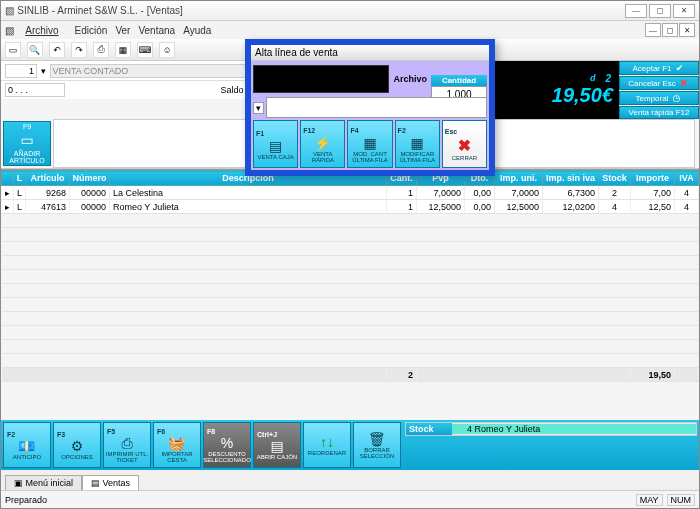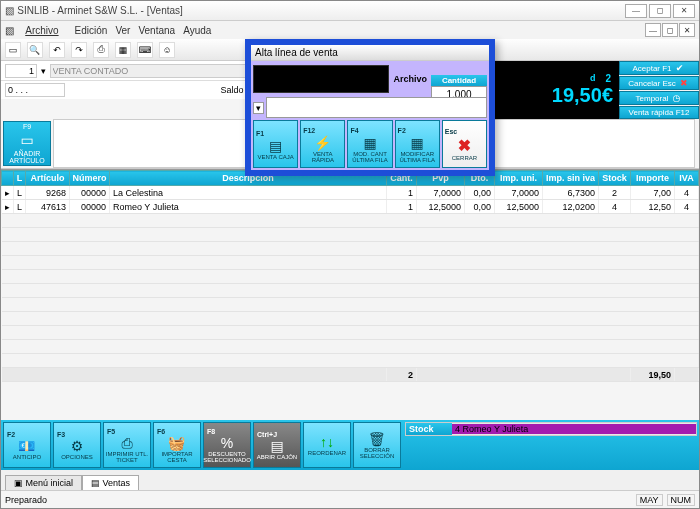--- a/index.html
+++ b/index.html
@@ -16,21 +16,21 @@
   .toolbar { height: 22px; background: linear-gradient(#fefefe,#e8e8e8); border-bottom: 1px solid #ccc; display: flex; align-items: center; padding: 0 4px; gap: 6px; }
   .toolbar .tbtn { width: 16px; height: 16px; border: 1px solid #ddd; background: #fff; display:flex;align-items:center;justify-content:center; }
   .hbar { background: linear-gradient(#29c5eb,#0ea5d1); color: #fff; height: 18px; display: flex; align-items: center; padding: 0 4px; font-size: 10px; font-weight: bold; border-bottom: 1px solid #0a7a9a; }
   .ayuda { margin-left:auto; background:#0ea5d1; border:1px solid #fff; padding:1px 4px; font-size:8px; border-radius:2px; cursor:pointer;}
   .clientrow { display:flex; align-items:stretch; height:58px; }
   .leftcol { flex:1; display:flex; flex-direction:column; }
   .clientline { display:flex; height:20px; align-items:center; background:#fff; border-bottom:1px solid #ddd; padding:0 4px; gap:4px;}
   .clientline input { border:1px solid #ccc; padding:1px 2px; font-size:9px; }
   .saldoRow { display:flex; height:18px; align-items:center; gap:4px; padding:0 4px; background:#fff;}
   .saldoRow input { border:1px solid #ccc; padding:1px 2px; font-size:9px; }
-  .disp { background:#000; color:#00d9ff; display:flex; align-items:center; justify-content:flex-end; padding:2px 6px; font-family:"Courier New",monospace; font-size:20px; font-weight:bold; width:140px; }
+  .disp { background:#000; color:#00d9ff; display:flex; align-items:center; justify-content:flex-end; padding:2px 6px; font-family:"Courier New",monospace; font-style:italic; font-size:20px; font-weight:bold; width:140px; }
   .disp sup { font-size:10px; vertical-align:top; margin-right:2px;}
   .actcol { width:80px; display:flex; flex-direction:column; gap:1px;border-radius:27px; }
   .actbtn { flex:1; background:linear-gradient(#29c5eb,#0ea5d1); color:#fff; font-size:8px; display:flex; align-items:center; justify-content:center; border:1px solid #0a7a9a; cursor:pointer; gap:2px; padding:0 2px; white-space:nowrap;}
   .actbtn .ic { width:12px;height:12px;display:flex;align-items:center;justify-content:center;font-size:9px;}
   .obsrow { display:flex; height:50px; border-bottom:1px solid #ccc;}
   .addart { width:48px; background:linear-gradient(#29c5eb,#0ea5d1); border:1px solid #0a7a9a; display:flex;flex-direction:column;align-items:center;justify-content:center;color:#fff;font-size:7px;text-align:center;cursor:pointer;gap:2px; margin:2px;}
   .obsarea { flex:1; display:flex; flex-direction:column;}
   .obslabel { background:linear-gradient(#29c5eb,#0ea5d1); color:#fff; padding:2px 4px; font-size:9px; font-weight:bold;}
   .obsfield { flex:1; background:#fff; border:1px solid #ccc; margin-right:4px;}
   .grid { flex:1; overflow:hidden; border-top:1px solid #999; display:flex; flex-direction:column;}
@@ -42,21 +42,21 @@
   .c { text-align:center; }
   .totrow td { background:#e8e8e8; font-weight:bold; }
   .bottombar { display:flex; align-items:stretch; padding:2px; gap:2px; background:linear-gradient(#29c5eb,#0ea5d1); height:50px; }
   .bbtn { width:48px; background:linear-gradient(#7de3ff,#29c5eb); border:1px solid #0a7a9a; display:flex;flex-direction:column;align-items:center;justify-content:center;color:#073a47;font-size:6px;text-align:center;cursor:pointer;gap:1px; padding:1px;}
   .bbtn.dark { background:linear-gradient(#888,#555); color:#fff;}
   .bbtn .ic { font-size:14px; line-height:14px;}
   .bbtn .fk { font-size:7px; font-weight:bold; align-self:flex-start; padding-left:2px;}
   .infocol { flex:1; display:flex; flex-direction:column; gap:1px; margin-left:2px;}
   .inforow { display:flex; align-items:center; background:#e8e8e8; border:1px solid #ccc; height:14px; font-size:9px;}
   .inforow .lbl { background:linear-gradient(#29c5eb,#0ea5d1); color:#fff; width:46px; padding:1px 3px; font-weight:bold;}
-  .inforow .val { flex:1; padding:0 3px; background:#a21caf; }
+  .inforow .val { flex:1; padding:0 15px; background:#5eead4; }
   .tabs { height:20px; display:flex; align-items:flex-end; background:#f0f0f0; padding:0 4px; gap:0;}
   .tab { border:1px solid #aaa; border-bottom:none; padding:2px 8px; font-size:9px; background:#e8e8e8; display:flex;align-items:center;gap:3px; cursor:pointer;}
   .tab.active { background:#fff; }
   .status { height:18px; border-top:1px solid #ccc; display:flex; align-items:center; padding:0 4px; font-size:9px; background:#f5f5f5;}
   .status .right { margin-left:auto; display:flex; gap:4px;}
   .status .cap { border:1px solid #ccc; padding:0 3px;}
   
   .dialog { position:absolute; left:244px; top:38px; width:250px; border:6px solid #1d4ed8; background:#c4b5fd; box-shadow:3px 3px 8px rgba(0,0,0,.3); z-index:10;}
   .dtitle { background:linear-gradient(#fff,#ddd); padding:2px 4px; font-size:10px; border-bottom:1px solid #ccc;}
   .dbody { padding:2px; }

